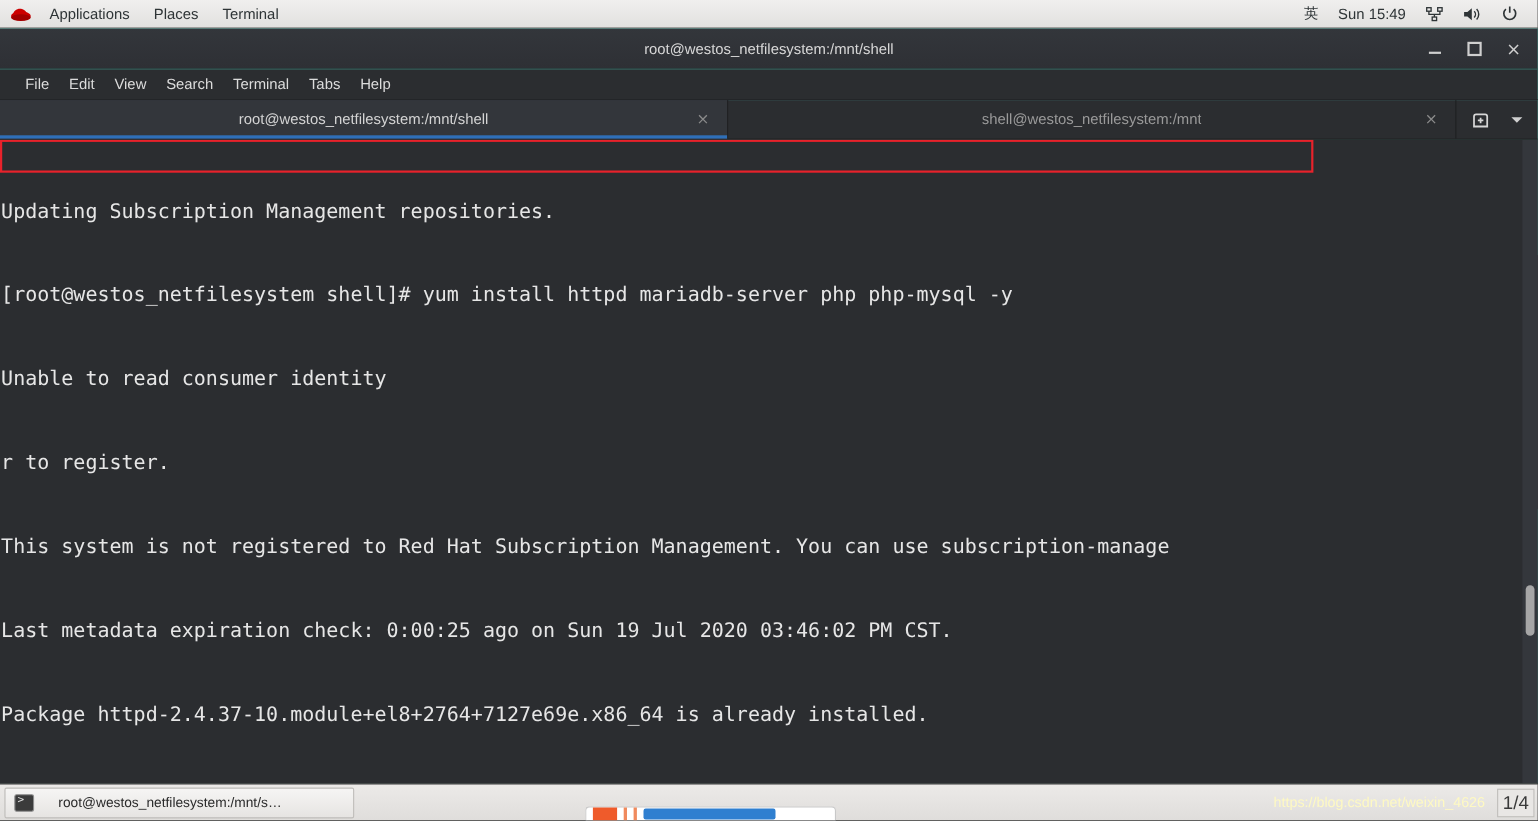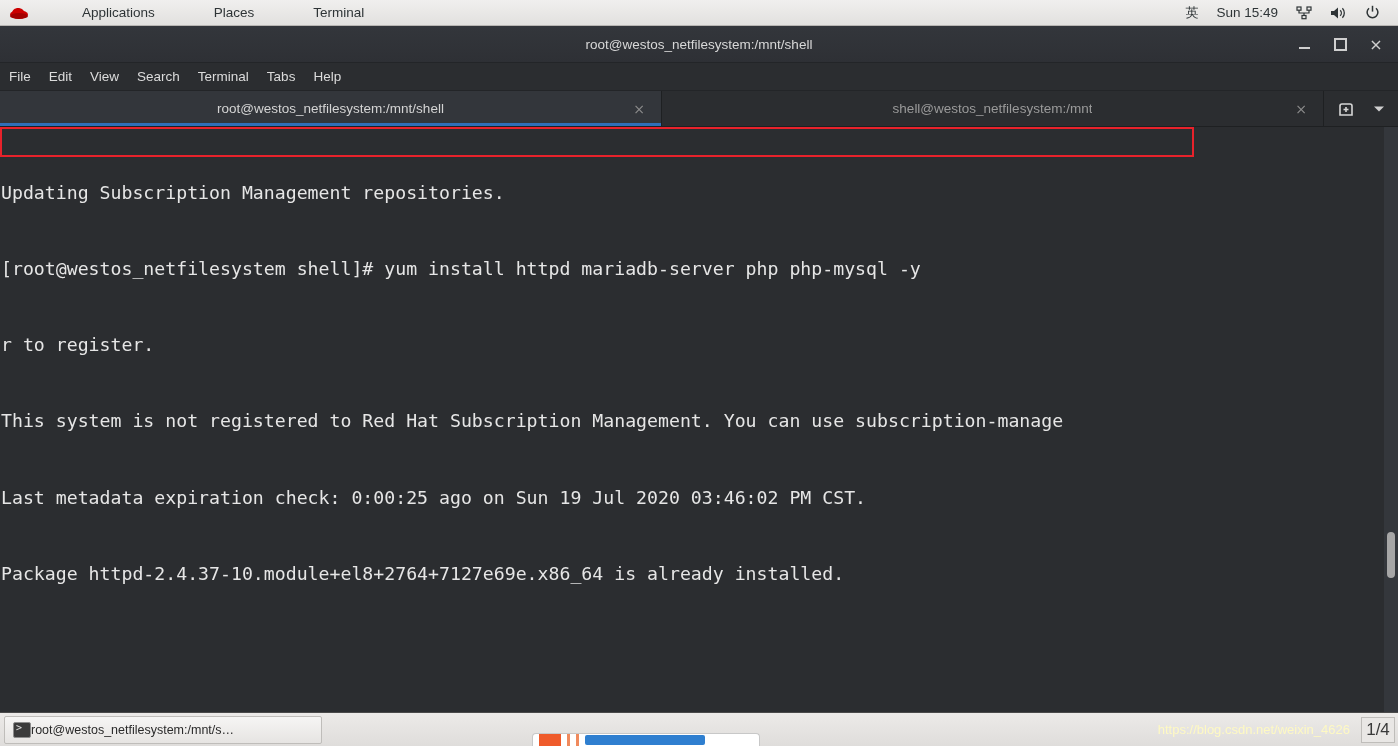--- a/index.html
+++ b/index.html
@@ -23,21 +23,21 @@
     position: absolute;
     left: 0; top: 0;
     width: 1398px; height: 26px;
     background: linear-gradient(to bottom, #f0efee 0%, #e2e1df 100%);
     border-bottom: 1px solid #b8b6b3;
     display: flex;
     align-items: center;
     font-size: 13.5px;
     color: #2e3436;
   }
-  .topbar-left { display: flex; align-items: center; gap: 37px; }
+  .topbar-left { display: flex; align-items: center; }
   .rh-logo {
     width: 26px; height: 26px;
     margin-left: 6px; margin-right: 2px;
     display: flex; align-items: center; justify-content: center;
   }
   .topbar-item {
     padding: 3px 11px;
     white-space: nowrap;
     line-height: 19px;
   }
@@ -103,21 +103,21 @@
     font-size: 16px; line-height: 1;
     font-family: "DejaVu Sans", sans-serif;
   }
 
   
   .menubar {
     height: 28px;
     background: #2b2d30;
     display: flex;
     align-items: center;
-    padding-left: 0;
+    padding-left: 14px;
     border-bottom: 1px solid #232528;
     text-align: center;
   }
   .menu-item {
     font-size: 13.5px;
     color: #dcdcdc;
     padding: 4px 9px;
     line-height: 18px;
     white-space: nowrap;
   }
@@ -235,21 +235,21 @@
   .task-item {
     margin-left: 4px;
     height: 28px;
     width: 318px;
     background: linear-gradient(to bottom, #f6f5f4 0%, #e6e4e2 100%);
     border: 1px solid #bfbdba;
     border-radius: 2px;
     display: flex;
     align-items: center;
     padding: 0 8px;
-    gap: 0;
+    gap: 22px;
     overflow: hidden;
   }
   .task-icon {
     width: 18px; height: 16px;
     background: #3b3b3b;
     border: 1px solid #8d8d8d;
     border-radius: 2px;
     position: relative;
     flex: none;
   }
@@ -408,20 +408,21 @@
             <path d="M1 1.5 L6 6.5 L11 1.5 Z" fill="#d0d0d0"></path>
           </svg>
         </span>
       </div>
     </div>
 
     <div class="term">
       <div class="term-lines">
         <div class="tline">Updating Subscription Management repositories.</div>
         <div class="tline">[root@westos_netfilesystem shell]# yum install httpd mariadb-server php php-mysql -y</div>
+        <div class="tline">Unable to read consumer identity</div>
         <div class="tline">r to register.</div>
         <div class="tline">This system is not registered to Red Hat Subscription Management. You can use subscription-manage</div>
         <div class="tline">Last metadata expiration check: 0:00:25 ago on Sun 19 Jul 2020 03:46:02 PM CST.</div>
         <div class="tline">Package httpd-2.4.37-10.module+el8+2764+7127e69e.x86_64 is already installed.</div>
         
         
         
         
         
         

